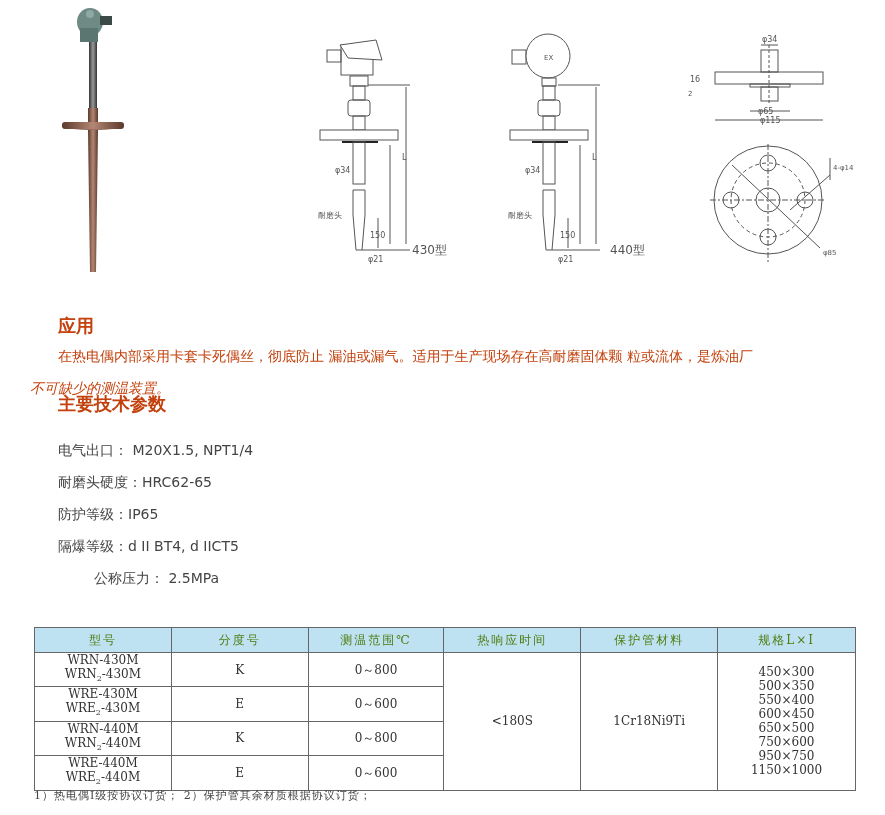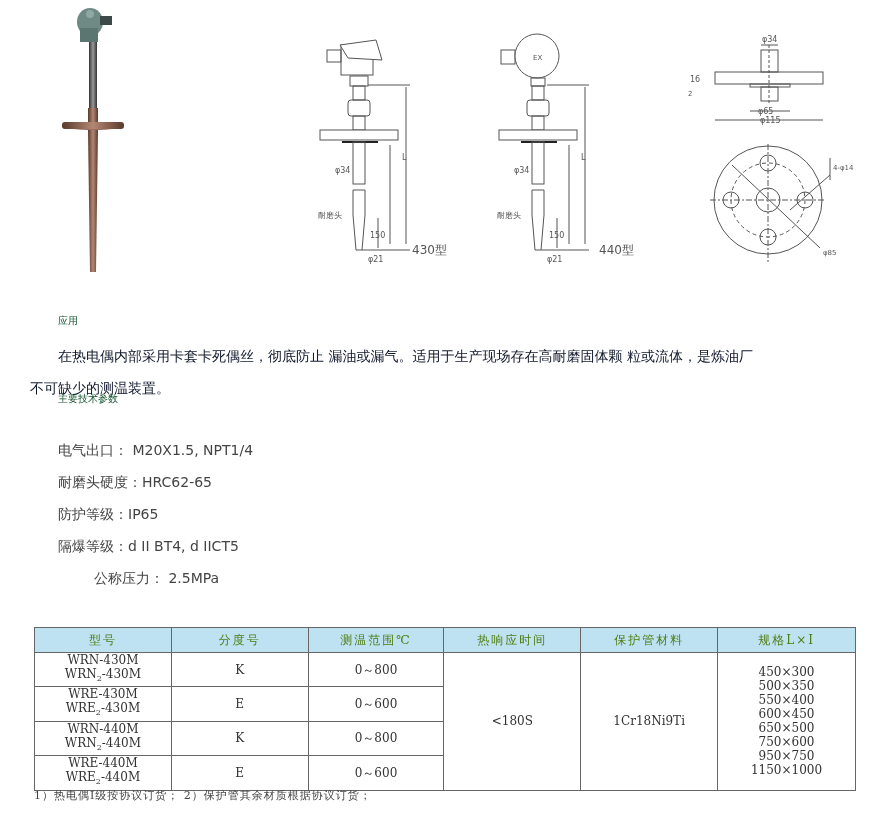--- a/index.html
+++ b/index.html
@@ -1,19 +1,19 @@
 <!DOCTYPE html>
 <html><head>
 <meta charset="utf-8">
 <style>
   html, body { margin:0; padding:0; background:#ffffff; }
   body { width:885px; height:815px; position:relative; overflow:hidden; font-family:"DejaVu Sans", sans-serif; color:#333; }
   .figure { position:absolute; }
-  .section-title { position:absolute; left:58px; font-size:10px; font-weight:normal; color:#14532d; }
-  .para { position:absolute; font-size:14px; color:#0f172a; line-height:32px; }
+  .section-title { position:absolute; left:58px; font-size:18px; font-weight:bold; color:#c2410c; }
+  .para { position:absolute; font-size:14px; color:#c2410c; line-height:32px; }
   .spec { position:absolute; left:58px; font-size:14px; color:#444; font-family:"DejaVu Sans", sans-serif; }
   table.spec-table { position:absolute; left:34px; top:627px; width:822px; border-collapse:collapse; font-family:"DejaVu Serif", serif; font-size:12px; color:#333; }
   table.spec-table th { background:#bfe2f3; font-weight:normal; height:22px; border:1px solid #666; color:#4d7c0f; letter-spacing:2px; font-size:12px; }
   table.spec-table td { border:1px solid #666; text-align:center; height:32px; padding:0; line-height:14px; }
   .model-cell { font-size:12px; line-height:15px;margin-top:22px; }
   .sizes { font-size:12px; line-height:12px; }
   .footnote { position:absolute; left:34px; top:788px; font-family:"DejaVu Serif", serif; font-size:11px; color:#444; letter-spacing:1px; }
   sub { font-size:8px; }
 </style>
 </head>
@@ -65,21 +65,21 @@
     <line x1="78" y1="218" x2="78" y2="248"></line>
     <text x="102" y="160" font-size="8" fill="#555" stroke="none">L</text>
     <text x="35" y="173" font-size="8" fill="#555" stroke="none">φ34</text>
     <text x="18" y="218" font-size="8" fill="#555" stroke="none">耐磨头</text>
     <text x="70" y="238" font-size="8" fill="#555" stroke="none">150</text>
     <text x="68" y="262" font-size="8" fill="#555" stroke="none">φ21</text>
     <text x="112" y="254" font-size="12" fill="#555" stroke="none">430型</text>
   </svg>
 </div>
 
-<div class="figure" style="left:479px;top:0;width:180px;height:280px;">
+<div class="figure" style="left:490px;top:0;width:180px;height:280px;">
   <svg width="180" height="280" viewBox="0 0 180 280" fill="none" stroke="#555" stroke-width="1">
     <rect x="22" y="50" width="14" height="14"></rect>
     <circle cx="58" cy="56" r="22" fill="#fff"></circle>
     <text x="54" y="60" font-size="7" fill="#555" stroke="none">EX</text>
     <rect x="52" y="78" width="14" height="8"></rect>
     <rect x="53" y="86" width="12" height="14"></rect>
     <rect x="48" y="100" width="22" height="16" rx="3"></rect>
     <rect x="53" y="116" width="12" height="14"></rect>
     <rect x="20" y="130" width="78" height="10" fill="#fff"></rect>
     <line x1="42" y1="142" x2="78" y2="142" stroke-width="2" stroke="#222"></line>
@@ -126,21 +126,21 @@
     <line x1="62" y1="165" x2="150" y2="248"></line>
     <line x1="120" y1="210" x2="160" y2="175"></line>
     <line x1="160" y1="158" x2="160" y2="180"></line>
     <text x="163" y="170" font-size="7" fill="#555" stroke="none">4-φ14</text>
     <text x="153" y="255" font-size="7" fill="#555" stroke="none">φ85</text>
   </svg>
 </div>
 
 <div class="section-title" style="top:314px;">应用</div>
 <div class="para" style="left:58px;top:340px;width:820px;white-space:nowrap;">在热电偶内部采用卡套卡死偶丝，彻底防止 漏油或漏气。适用于生产现场存在高耐磨固体颗 粒或流体，是炼油厂</div>
-<div class="para" style="left:30px;top:372px;white-space:nowrap;">不可缺少的测温装置。</div>
+<div class="para" style="left:30px;top:372px;white-space:nowrap;font-style:italic;">不可缺少的测温装置。</div>
 
 <div class="section-title" style="top:392px;">主要技术参数</div>
 <div class="spec" style="top:442px;"><span>电气出口：</span><span> M20X1.5, NPT1/4</span></div>
 <div class="spec" style="top:474px;"><span>耐磨头硬度：</span><span>HRC62-65</span></div>
 <div class="spec" style="top:506px;"><span>防护等级：</span><span>IP65</span></div>
 <div class="spec" style="top:538px;"><span>隔爆等级：</span><span>d II BT4, d IICT5</span></div>
 <div class="spec" style="top:570px;margin-left:36px;"><span>公称压力：</span><span> 2.5MPa</span></div>
 
 <table class="spec-table">
   <colgroup>

